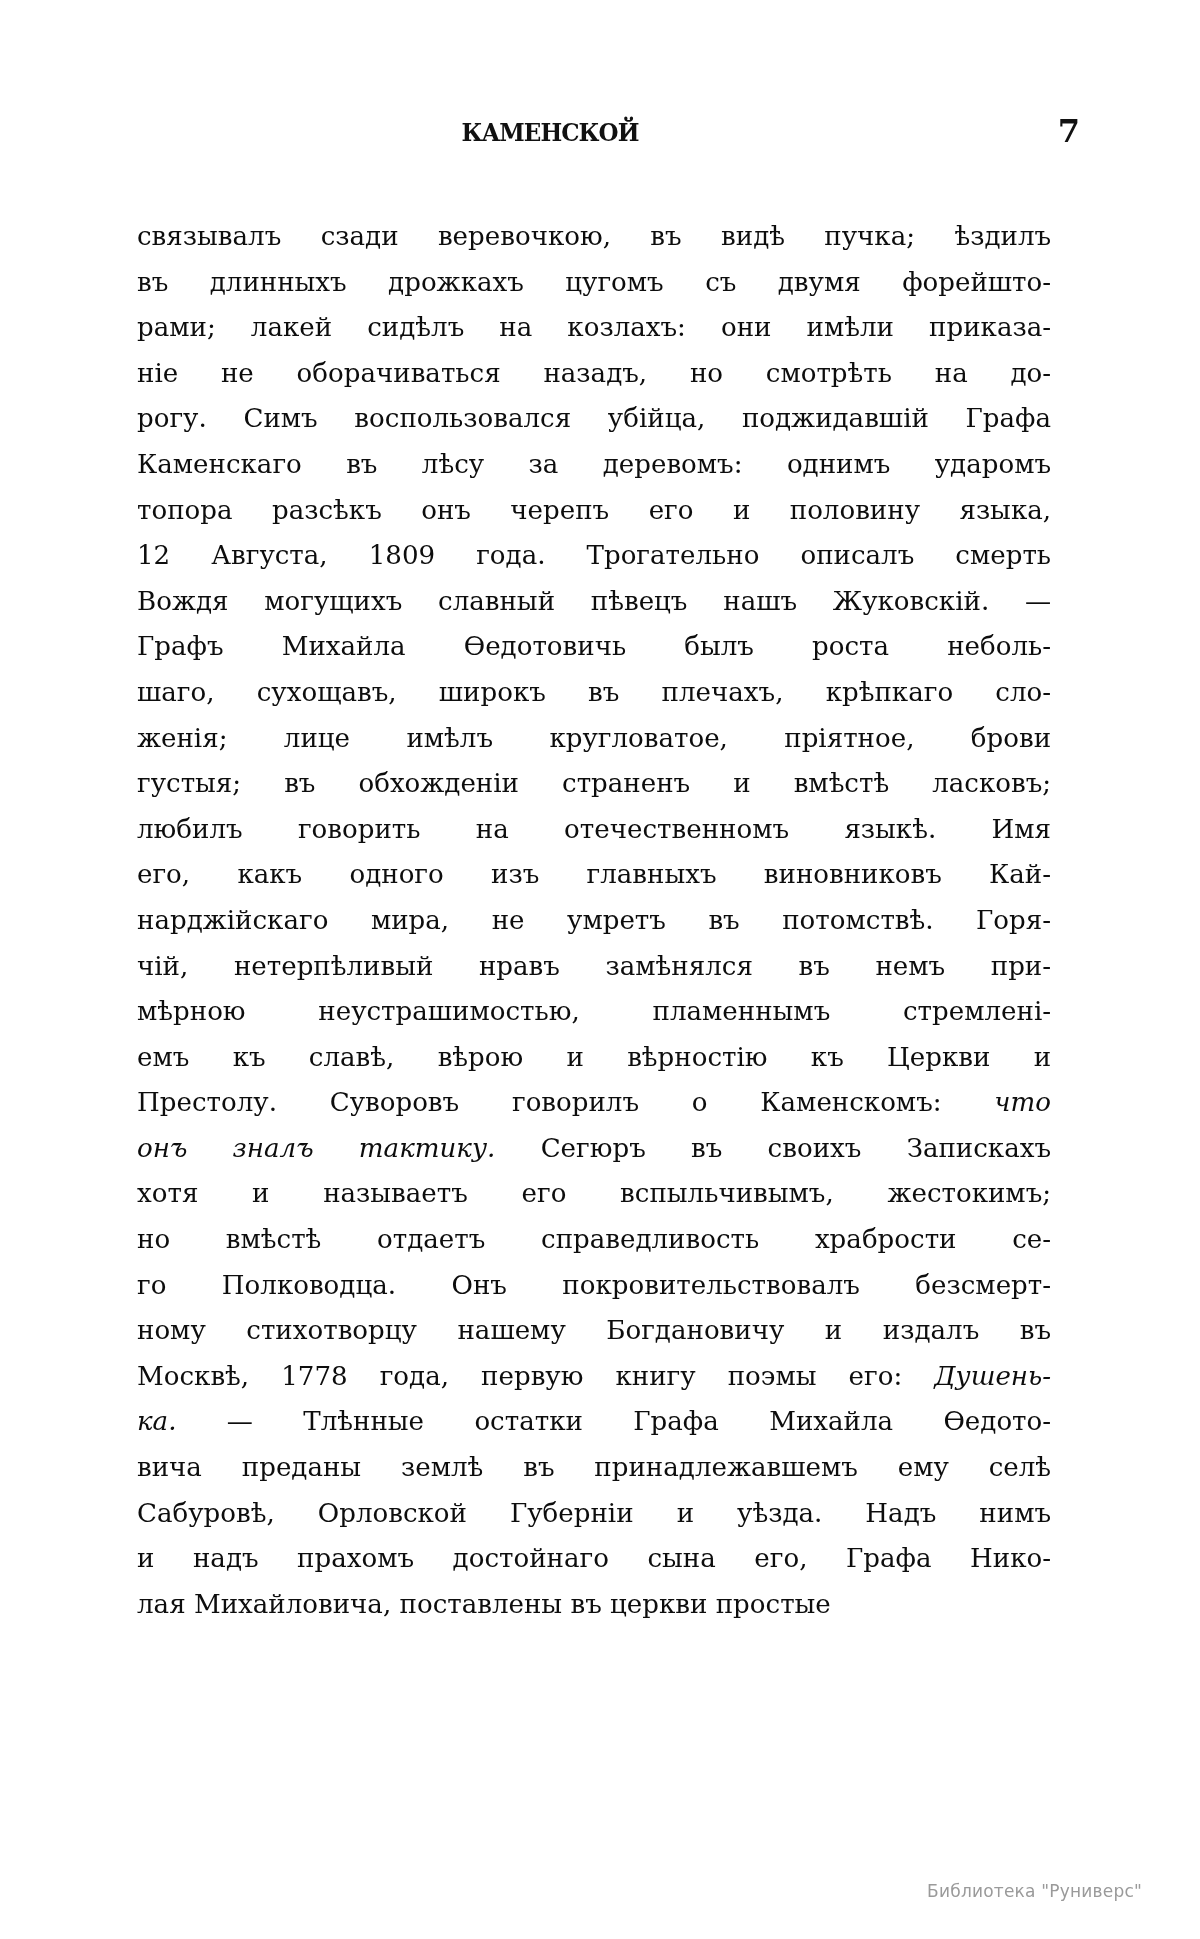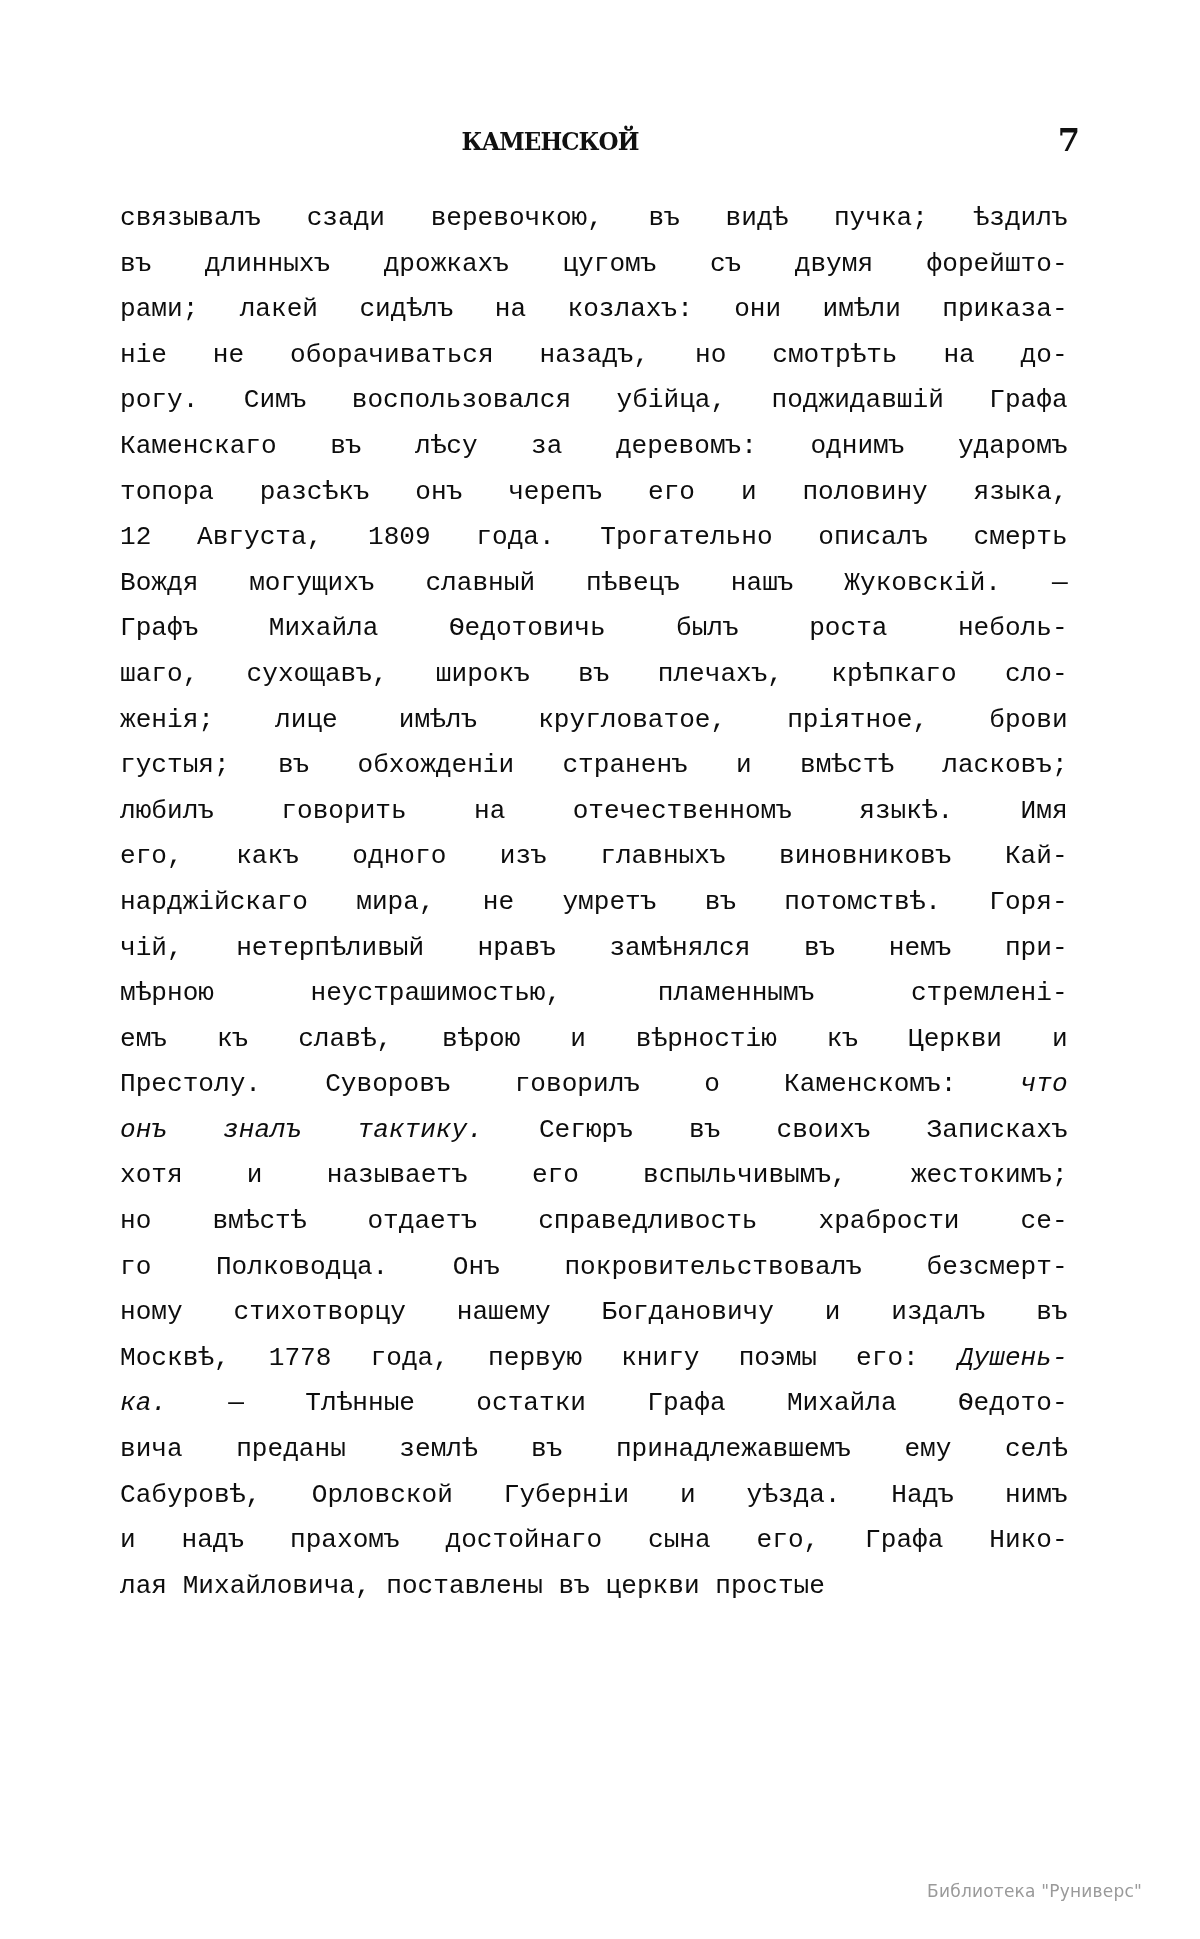--- a/index.html
+++ b/index.html
@@ -19,21 +19,21 @@
     position: absolute;
     left: 0;
     top: 0;
     width: 1200px;
     height: 1939px;
     background: #ffffff;
   }
   .header {
     position: absolute;
     left: 120px;
-    top: 127px;
+    top: 118px;
     width: 960px;
     height: 44px;
     text-decoration: underline;
   }
   .running-title {
     position: absolute;
     left: 0;
     top: 0;
     width: 860px;
     text-align: center;
@@ -59,22 +59,21 @@
     left: 120px;
     top: 196px;
     width: 962px;
     font-family: "DejaVu Serif", serif;
     font-size: 26.5px;
     line-height: 45.6px;
     color: #0d0d0d;
     text-align: justify;
   }
   .body-text p {
-    margin: 0;
-    font-family: Liberation Mono, monospace;
+    margin: 17px;
   }
   .body-text .ln {
     display: block;
     white-space: nowrap;
     text-align: justify;
     text-align-last: justify;
     transform: scaleX(0.985);
     transform-origin: left center;
   }
   .body-text .ln.last {

